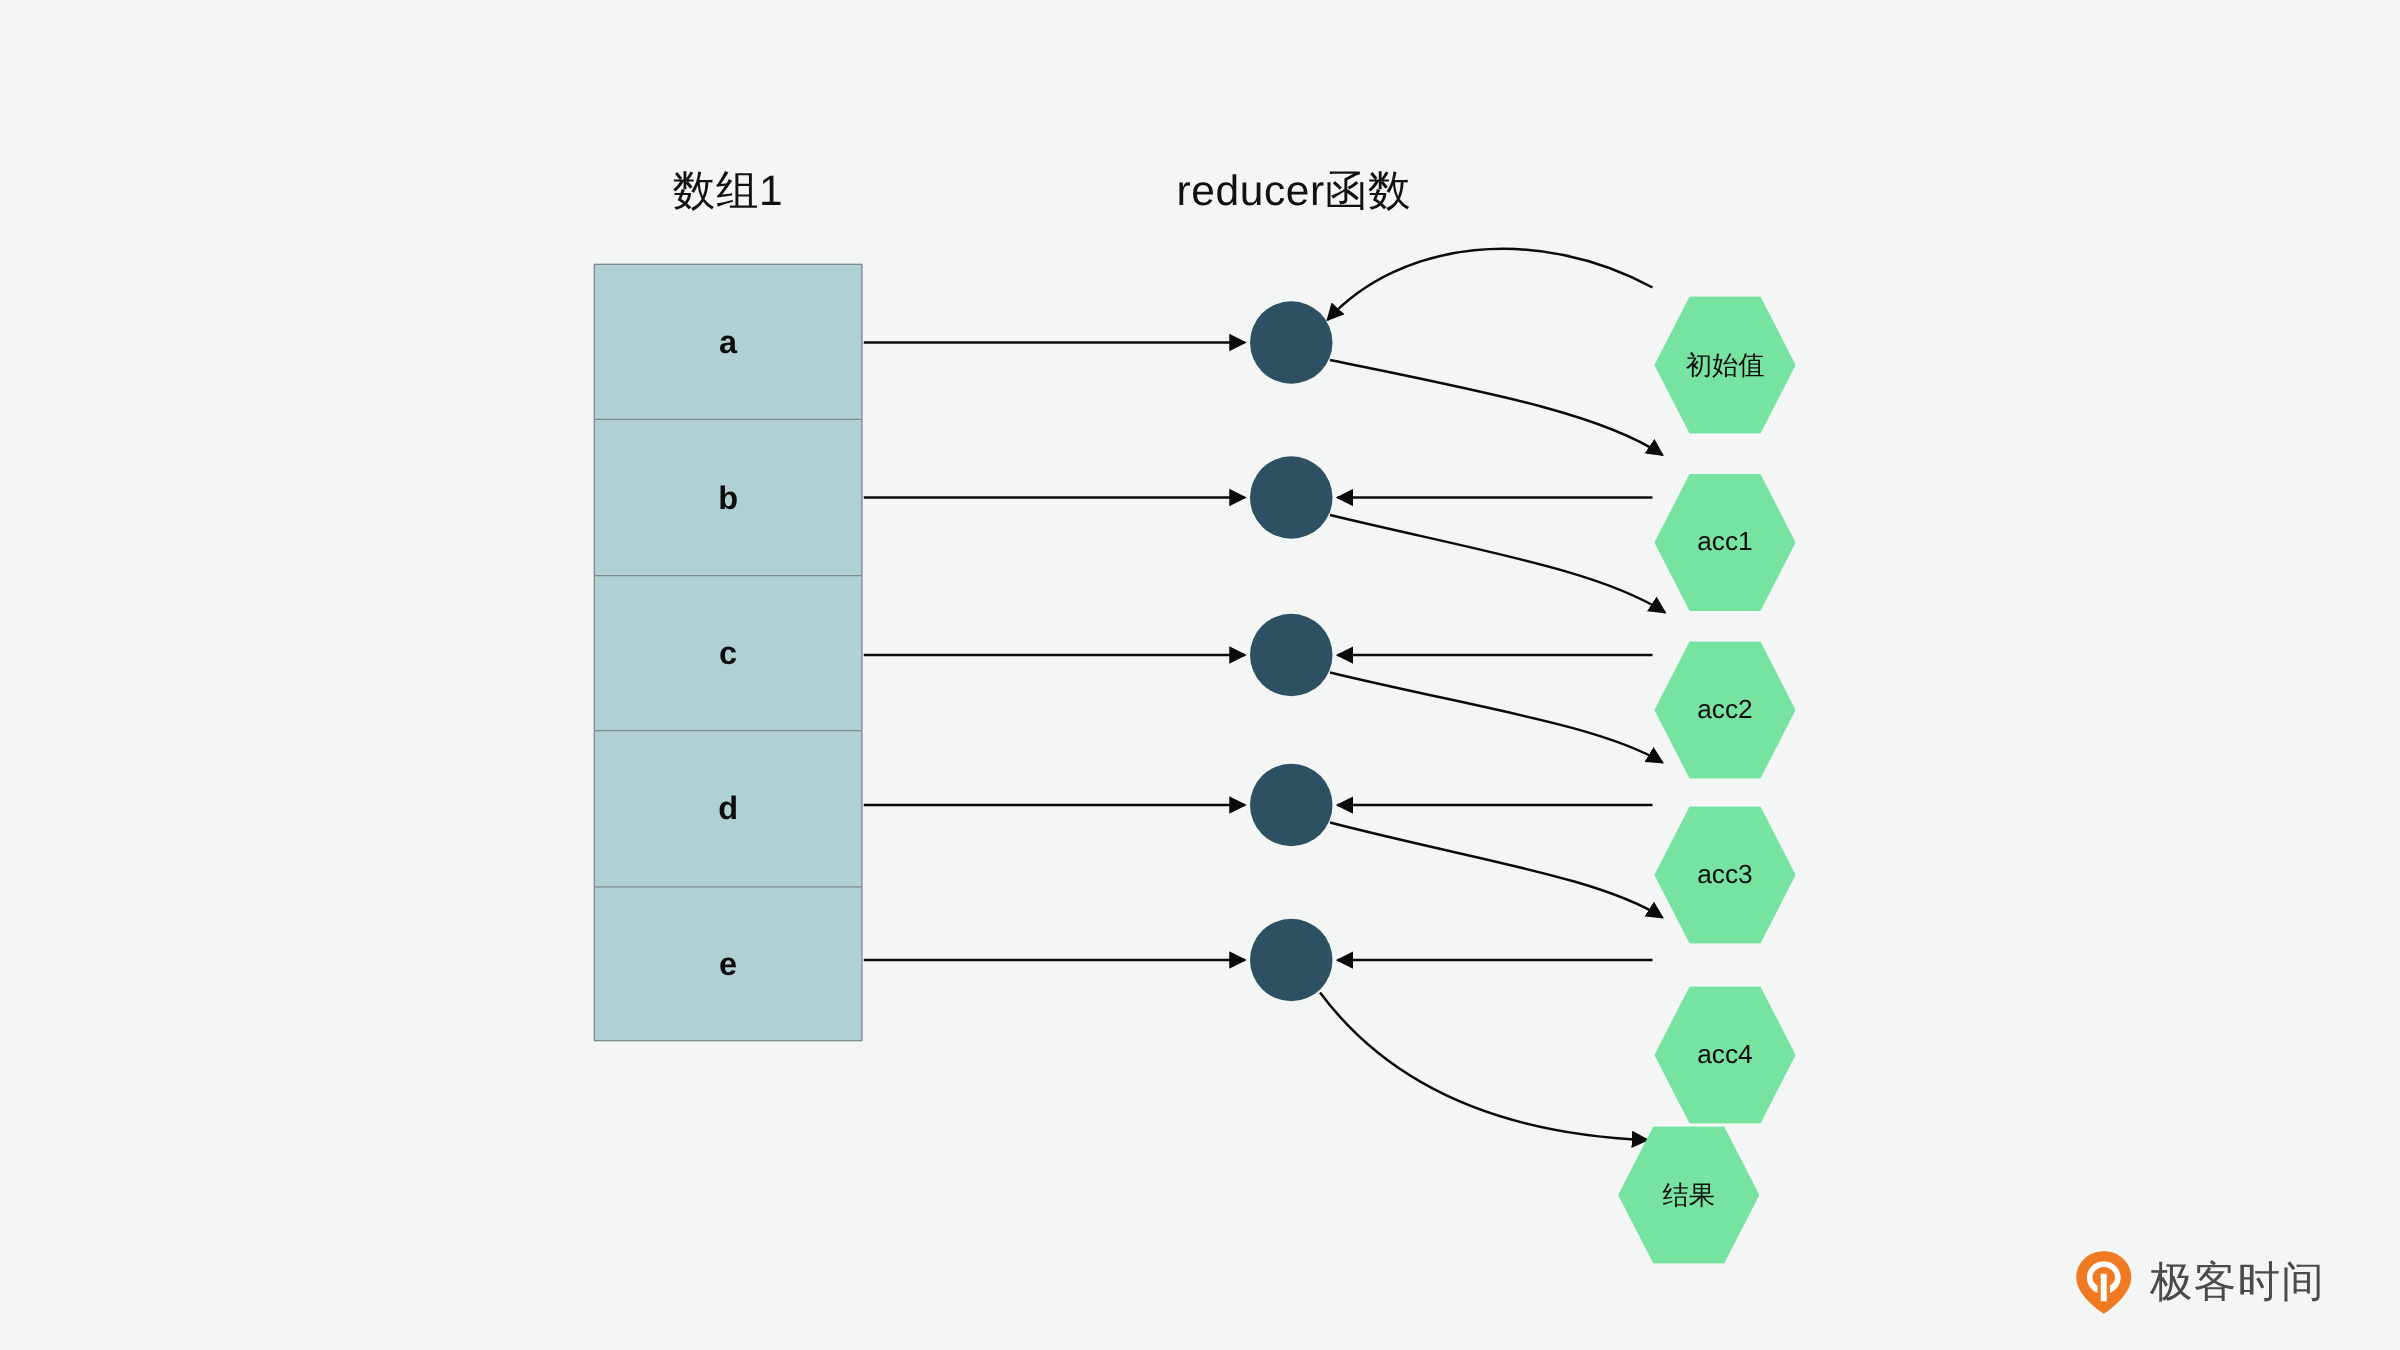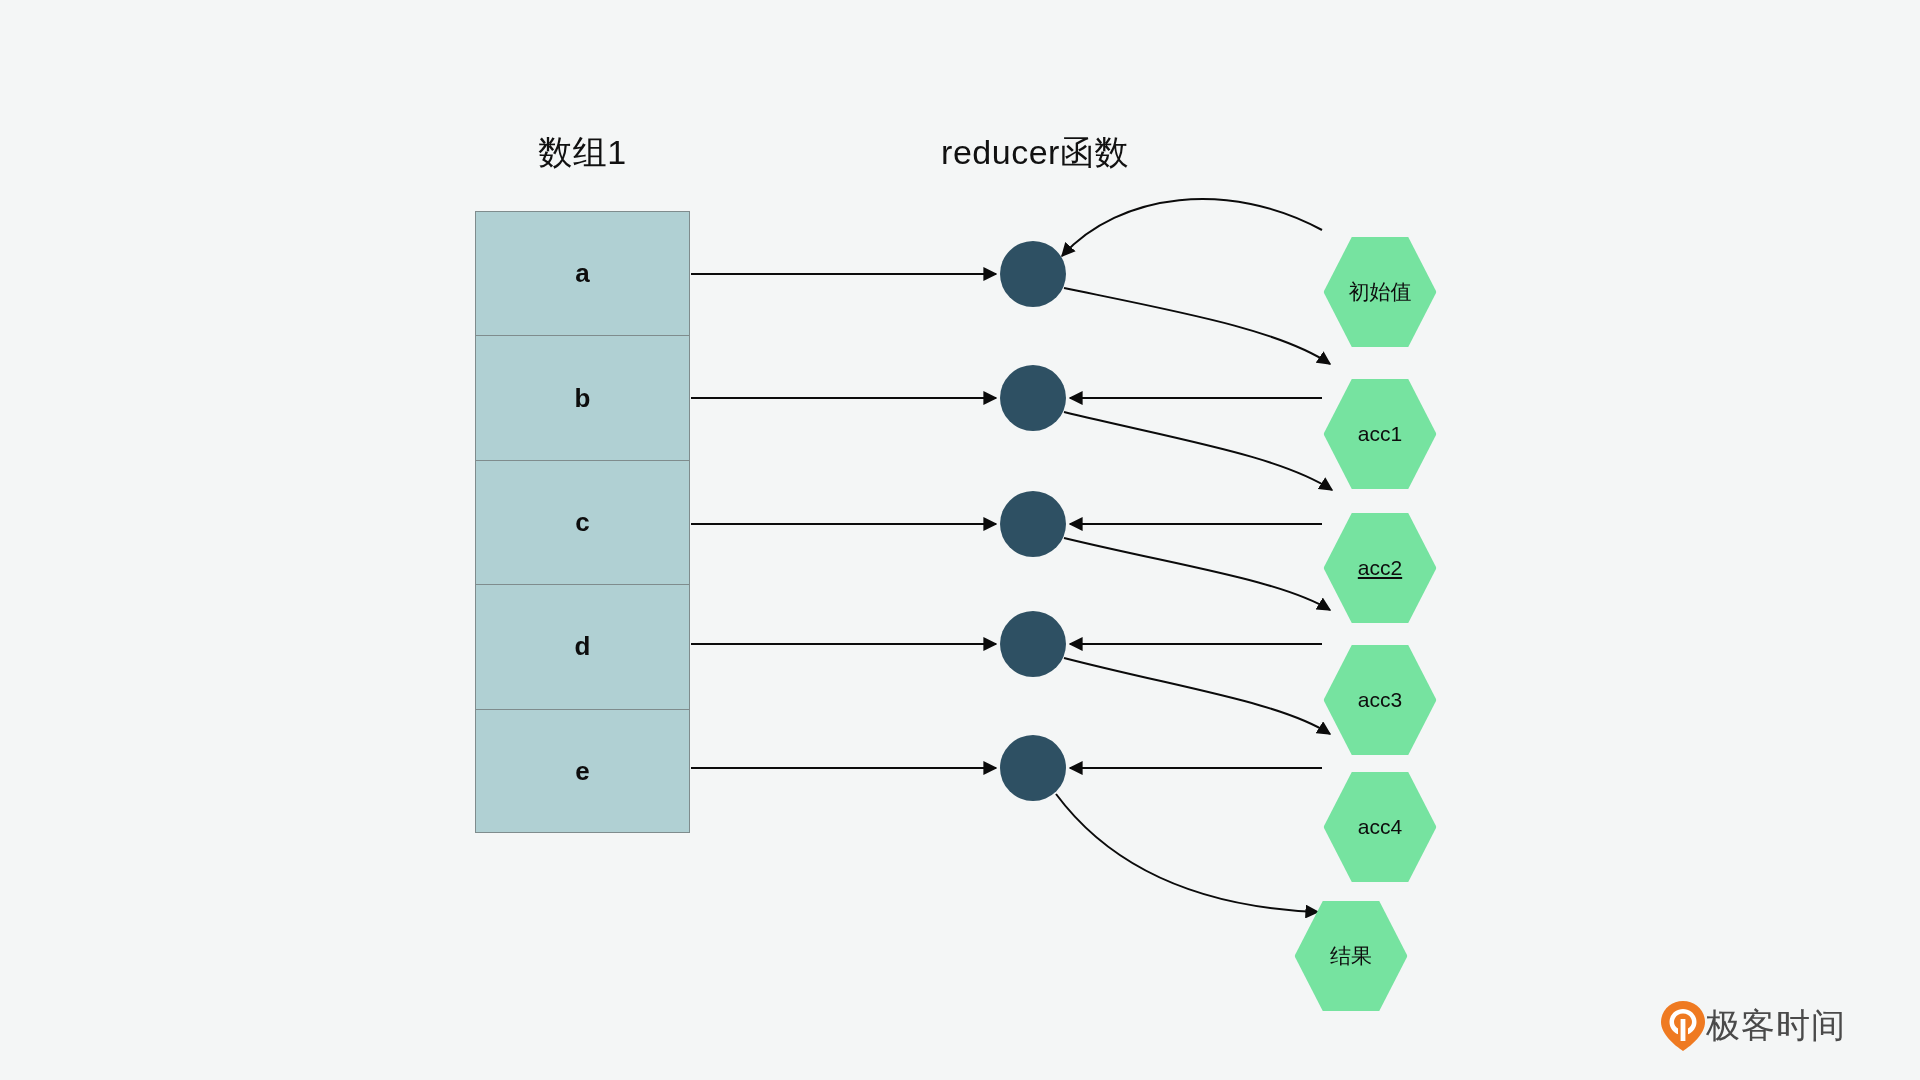--- a/index.html
+++ b/index.html
@@ -84,20 +84,21 @@
     clip-path: polygon(25% 0%, 75% 0%, 100% 50%, 75% 100%, 25% 100%, 0% 50%);
     white-space: nowrap;
     margin-top: 44px;
   }
   .watermark {
     position: absolute;
     left: 1660px;
     top: 1000px;
     display: flex;
     align-items: center;
+    gap: 14px;
   }
   .wm-text {
     font-size: 34px;
     color: #4a4a4a;
     letter-spacing: 1px;
     white-space: nowrap;
   }
 </style>
 </head>
 <body>
@@ -148,23 +149,23 @@
 </div>
 
 <div class="node-circle" style="left:1033px; top:274px;"></div>
 <div class="node-circle" style="left:1033px; top:398px;"></div>
 <div class="node-circle" style="left:1033px; top:524px;"></div>
 <div class="node-circle" style="left:1033px; top:644px;"></div>
 <div class="node-circle" style="left:1033px; top:768px;"></div>
 
 <div class="hexagon" style="left:1380px; top:248px;">初始值</div>
 <div class="hexagon" style="left:1380px; top:390px;">acc1</div>
-<div class="hexagon" style="left:1380px; top:524px;text-decoration:underline;">acc2</div>
+<div class="hexagon" style="left:1380px; top:524px;">acc2</div>
 <div class="hexagon" style="left:1380px; top:656px;">acc3</div>
-<div class="hexagon" style="left:1380px; top:783px;">acc4</div>
+<div class="hexagon" style="left:1380px; top:800px;">acc4</div>
 <div class="hexagon" style="left:1351px; top:912px;">结果</div>
 
 <div class="watermark">
   <svg width="46" height="52" viewBox="0 0 46 52">
     <path d="M23 1 C11 1 1 10 1 22 C1 34 14 45 23 51 C32 45 45 34 45 22 C45 10 35 1 23 1 Z" fill="#ef7a21"></path>
     <path d="M23 9 C15.5 9 9.5 14.8 9.5 22 C9.5 27.6 13 32.4 18 34.3 L18 28.5 C15.6 27 14 24.7 14 22 C14 17.4 18 13.6 23 13.6 C28 13.6 32 17.4 32 22 C32 24.7 30.4 27 28 28.5 L28 34.3 C33 32.4 36.5 27.6 36.5 22 C36.5 14.8 30.5 9 23 9 Z" fill="#ffffff"></path>
     <rect x="20.6" y="19" width="4.8" height="22" fill="#ffffff"></rect>
   </svg>
   <span class="wm-text">极客时间</span>
 </div>

